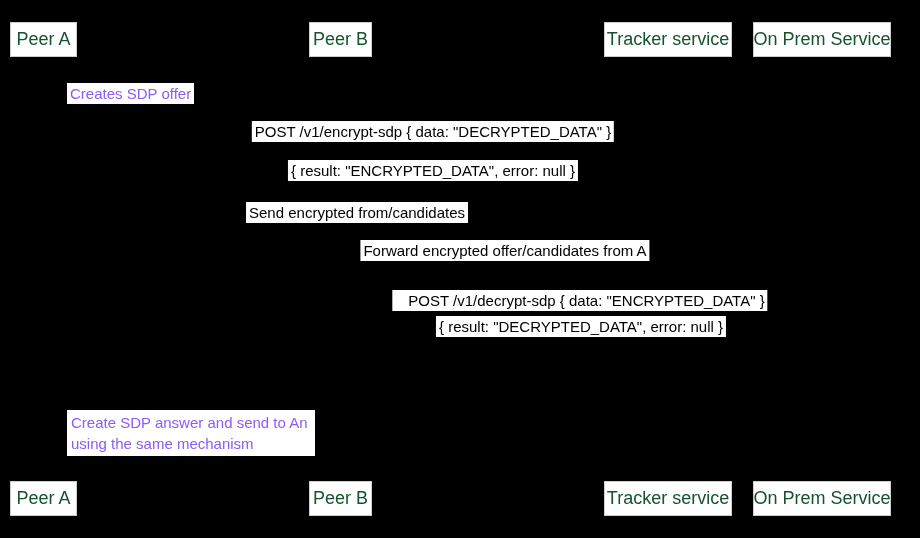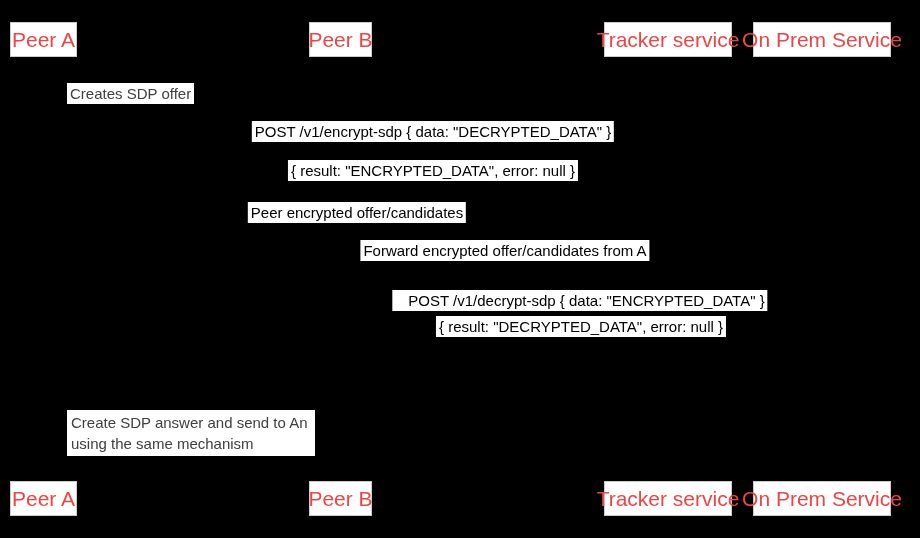--- a/index.html
+++ b/index.html
@@ -12,46 +12,46 @@
     width: 920px;
     height: 538px;
     background: #000000;
     font-family: "Liberation Sans", sans-serif;
     overflow: hidden;
   }
   .participant {
     position: absolute;
     height: 35px;
     background: #ffffff;
-    color: #ef4444;
+    color: #14532d;
     border: 1px solid #cccccc;
     box-sizing: border-box;
     display: flex;
     align-items: center;
     justify-content: center;
-    font-size: 21px;
+    font-size: 18px;
     white-space: nowrap;
   }
   .msg-label {
     position: absolute;
     background: #ffffff;
     color: #000000;
     font-size: 15px;
     line-height: 21px;
     padding: 0 3px;
     white-space: nowrap;
   }
   .msg-centered {
     transform: translateX(-50%);
     text-align: right;
   }
   .note {
     position: absolute;
     background: #ffffff;
-    color: #404040;
+    color: #8b5cf6;
     font-size: 15px;
     line-height: 21px;
     padding: 0 3px;
     white-space: nowrap;
   }
   .note-multiline {
     white-space: normal;
     text-align: left;
     padding: 2px 4px;
   }
@@ -67,21 +67,21 @@
 
   <div class="participant" style="left:10px; top:22px; width:67px;">Peer A</div>
   <div class="participant" style="left:309px; top:22px; width:63px;">Peer B</div>
   <div class="participant" style="left:604px; top:22px; width:128px;">Tracker service</div>
   <div class="participant" style="left:753px; top:22px; width:138px;">On Prem Service</div>
 
   <div class="note" style="left:67px; top:83px;">Creates SDP offer</div>
 
   <div class="msg-label msg-centered" style="left:433px; top:121px;">POST /v1/encrypt-sdp { data: "DECRYPTED_DATA" }</div>
   <div class="msg-label msg-centered" style="left:433px; top:160px;">{ result: "ENCRYPTED_DATA", error: null }</div>
-  <div class="msg-label msg-centered" style="left:357px; top:202px;">Peer encrypted offer/candidates</div>
+  <div class="msg-label msg-centered" style="left:357px; top:202px;">Send encrypted from/candidates</div>
   <div class="msg-label msg-centered" style="left:505px; top:240px;">Forward encrypted offer/candidates from A</div>
   <div class="msg-label msg-centered" style="left:580px; top:290px;padding-left:16px;">POST /v1/decrypt-sdp { data: "ENCRYPTED_DATA" }</div>
   <div class="msg-label msg-centered" style="left:581px; top:316px;">{ result: "DECRYPTED_DATA", error: null }</div>
 
 
   <div class="note note-multiline" style="left:67px; top:410px; width:240px;">
     <span class="note-line">Create SDP answer and send to An</span>
     <span class="note-line">using the same mechanism</span>
   </div>
 

